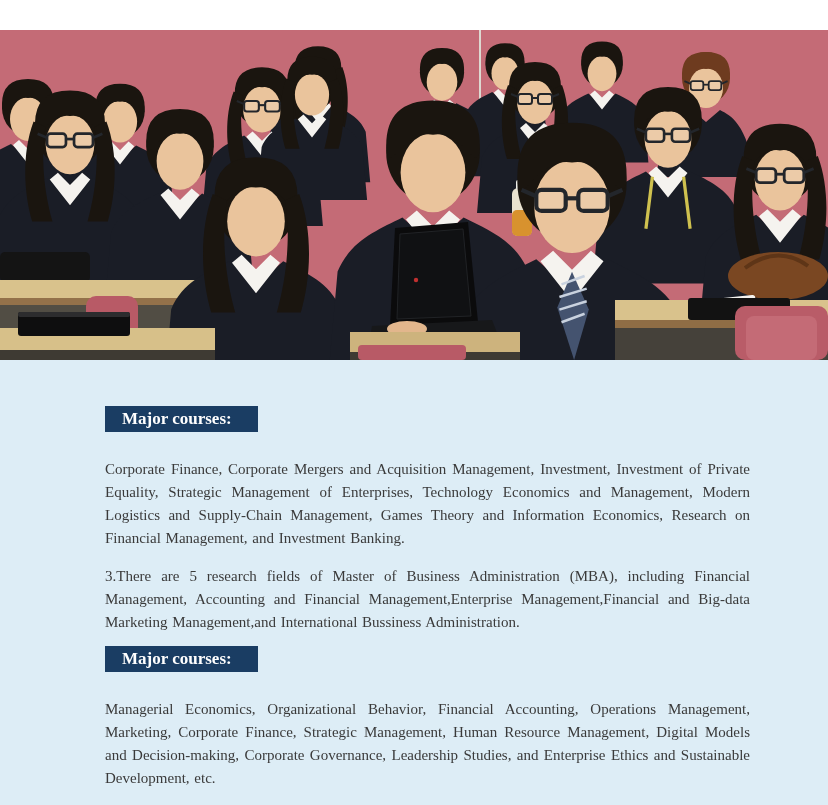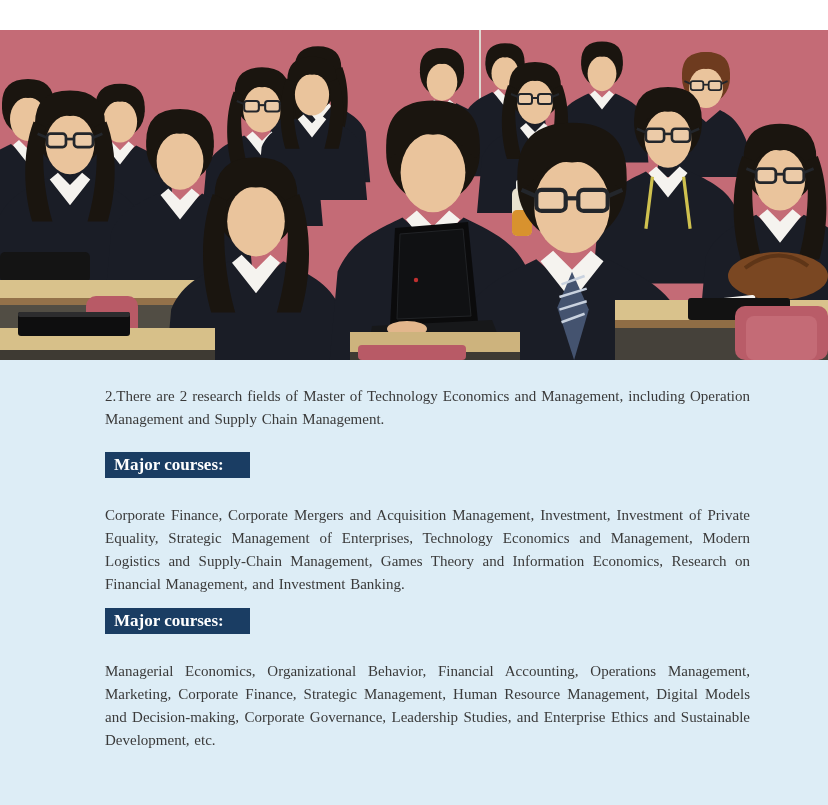--- a/index.html
+++ b/index.html
@@ -27,21 +27,21 @@
     text-align:justify;
     word-spacing:1px;
   }
   .para.mt{margin-top:15px;}
   .para.after-badge{margin-top:26px;}
   .badge{
     display:inline-block;
     margin-top:21px;
     background:#1a3d63;color:#ffffff;
     font-weight:bold;font-size:17px;line-height:21px;
-    padding:2px 26px 3px 9px;
+    padding:2px 26px 3px 17px;
   }
   .badge.second{margin-top:12px;}
 </style>
 </head>
 <body>
 
 <div class="page">
 
   <div class="photo-band">
     <svg width="828" height="330" viewBox="0 0 828 330">
@@ -167,25 +167,25 @@
         <rect x="615" y="298" width="213" height="32" fill="#45413a"></rect>
         <rect x="692" y="268" width="64" height="16" rx="3" fill="#f5f4f0" transform="rotate(-6 724 276)"></rect>
         <rect x="688" y="268" width="102" height="22" rx="3" fill="#121212"></rect>
         <rect x="735" y="276" width="93" height="54" rx="10" fill="#b95c68"></rect>
         <rect x="746" y="286" width="71" height="44" rx="8" fill="#c46b76"></rect>
       </g>
     </svg>
   </div>
 
   <div class="content">
-    <p class="para">2.There are 2 research fields of Master of Technology Economics and Management, including Operation Management and Supply Chain Management.</p>
 
     <span class="badge">Major courses:</span>
 
     <p class="para after-badge">Corporate Finance, Corporate Mergers and Acquisition Management, Investment, Investment of Private Equality, Strategic Management of Enterprises, Technology Economics and Management, Modern Logistics and Supply-Chain Management, Games Theory and Information Economics, Research on Financial Management, and Investment Banking.</p>
 
+    <p class="para mt">3.There are 5 research fields of Master of Business Administration (MBA), including Financial Management, Accounting and Financial Management,Enterprise Management,Financial and Big-data Marketing Management,and International Bussiness Administration.</p>
 
     <span class="badge second">Major courses:</span>
 
     <p class="para after-badge">Managerial Economics, Organizational Behavior, Financial Accounting, Operations Management, Marketing, Corporate Finance, Strategic Management, Human Resource Management, Digital Models and Decision-making, Corporate Governance, Leadership Studies, and Enterprise Ethics and Sustainable Development, etc.</p>
   </div>
 
 </div>
 
 </body></html>

